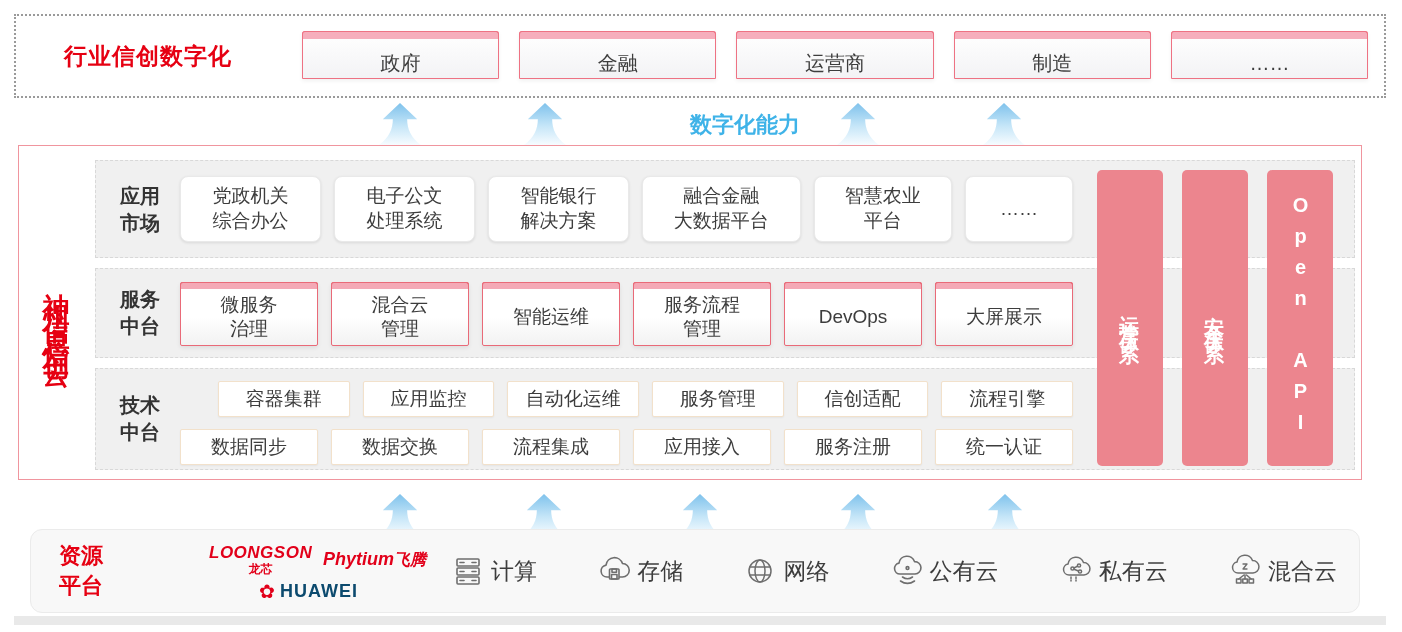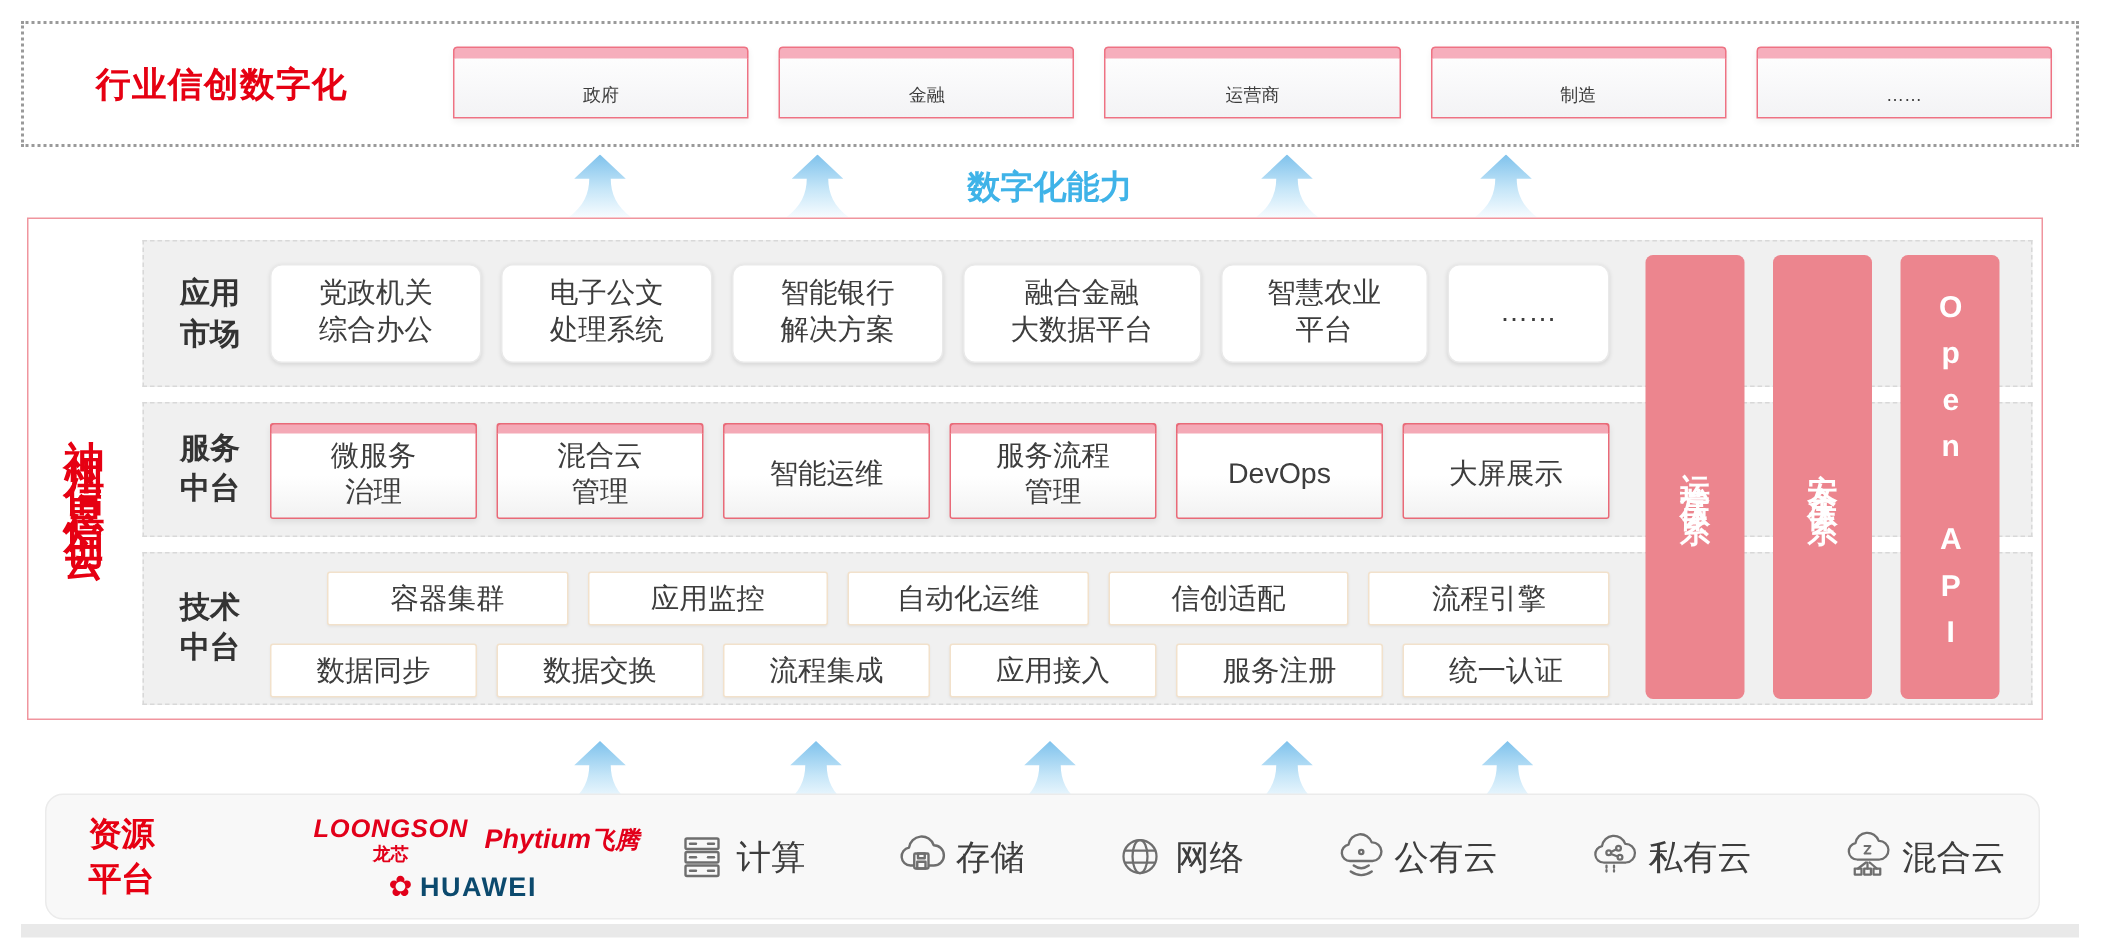--- a/index.html
+++ b/index.html
@@ -9,28 +9,28 @@
 
   
   .top-box { position:absolute; left:14px; top:14px; width:1372px; height:84px;
              border:2px dotted #9a9a9a; }
   .top-label { position:absolute; left:48px; top:0; height:100%; display:flex; align-items:center;
                font-size:23px; font-weight:bold; color:#e60012; letter-spacing:1px; }
   .industries { position:absolute; left:286px; top:15px; width:1066px; height:48px;
                 display:flex; gap:20px; }
   .ind-box { flex:1; position:relative; border:1px solid #ee7283; background:linear-gradient(#ffffff,#f3f3f5);
              display:flex; align-items:center; justify-content:center;
-             font-size:12px; color:#3d3d3d; padding-top:16px;
+             font-size:20px; color:#3d3d3d; padding-top:16px;
              box-shadow:0 2px 4px rgba(0,0,0,.06); border-radius:3px 3px 0 0; }
   .ind-box::before { content:""; position:absolute; left:-1px; right:-1px; top:-1px; height:7px;
                      background:#f6aebc; border:1px solid #ee7283; border-bottom:none;
                      border-radius:3px 3px 0 0; }
 
   
-  .cap-label { position:absolute; left:600px; top:110px; width:200px; text-align:center;
+  .cap-label { position:absolute; left:600px; top:110px; width:200px; text-align:right;
                font-size:22px; font-weight:bold; color:#3fb3e8; }
   .arrow { position:absolute; width:44px; height:42px; }
 
   
   .main-box { position:absolute; left:18px; top:145px; width:1344px; height:335px;
               border:1px solid #f0959e; background:#fff; }
   .v-title { position:absolute; left:34px; top:165px; height:296px; width:44px;
              display:flex; align-items:center; justify-content:center; }
   .v-title span { writing-mode:vertical-rl; text-orientation:upright; letter-spacing:12px;
                   font-size:27px; font-weight:bold; color:#e60012; }
@@ -181,20 +181,21 @@
     <div class="svc-box preline">服务流程
 管理</div>
     <div class="svc-box preline">DevOps</div>
     <div class="svc-box preline">大屏展示</div>
   </div>
 
   <div class="boxes boxes3a">
     <div class="tech-box">容器集群</div>
     <div class="tech-box">应用监控</div>
     <div class="tech-box">自动化运维</div>
+    <div class="tech-box">服务管理</div>
     <div class="tech-box">信创适配</div>
     <div class="tech-box">流程引擎</div>
   </div>
   <div class="boxes boxes3b">
     <div class="tech-box">数据同步</div>
     <div class="tech-box">数据交换</div>
     <div class="tech-box">流程集成</div>
     <div class="tech-box">应用接入</div>
     <div class="tech-box">服务注册</div>
     <div class="tech-box">统一认证</div>

